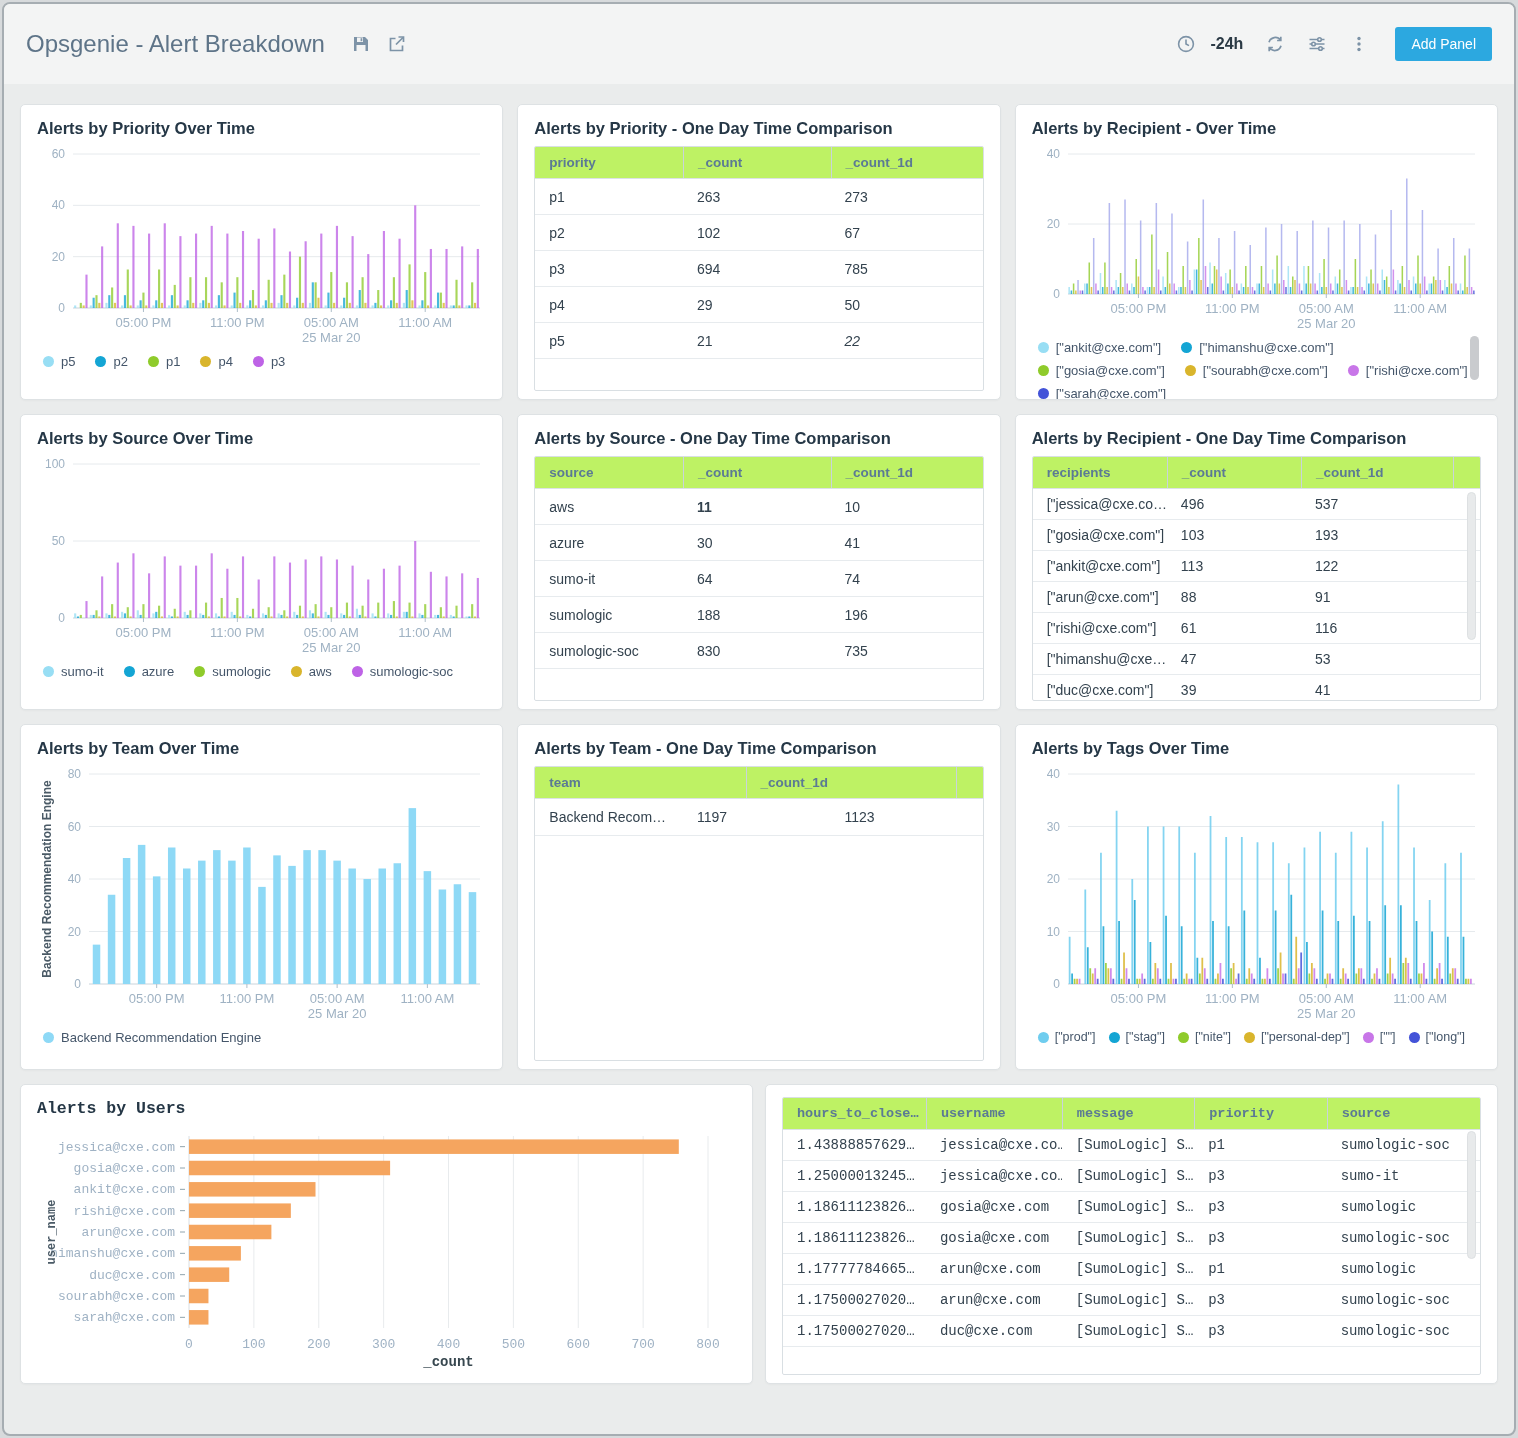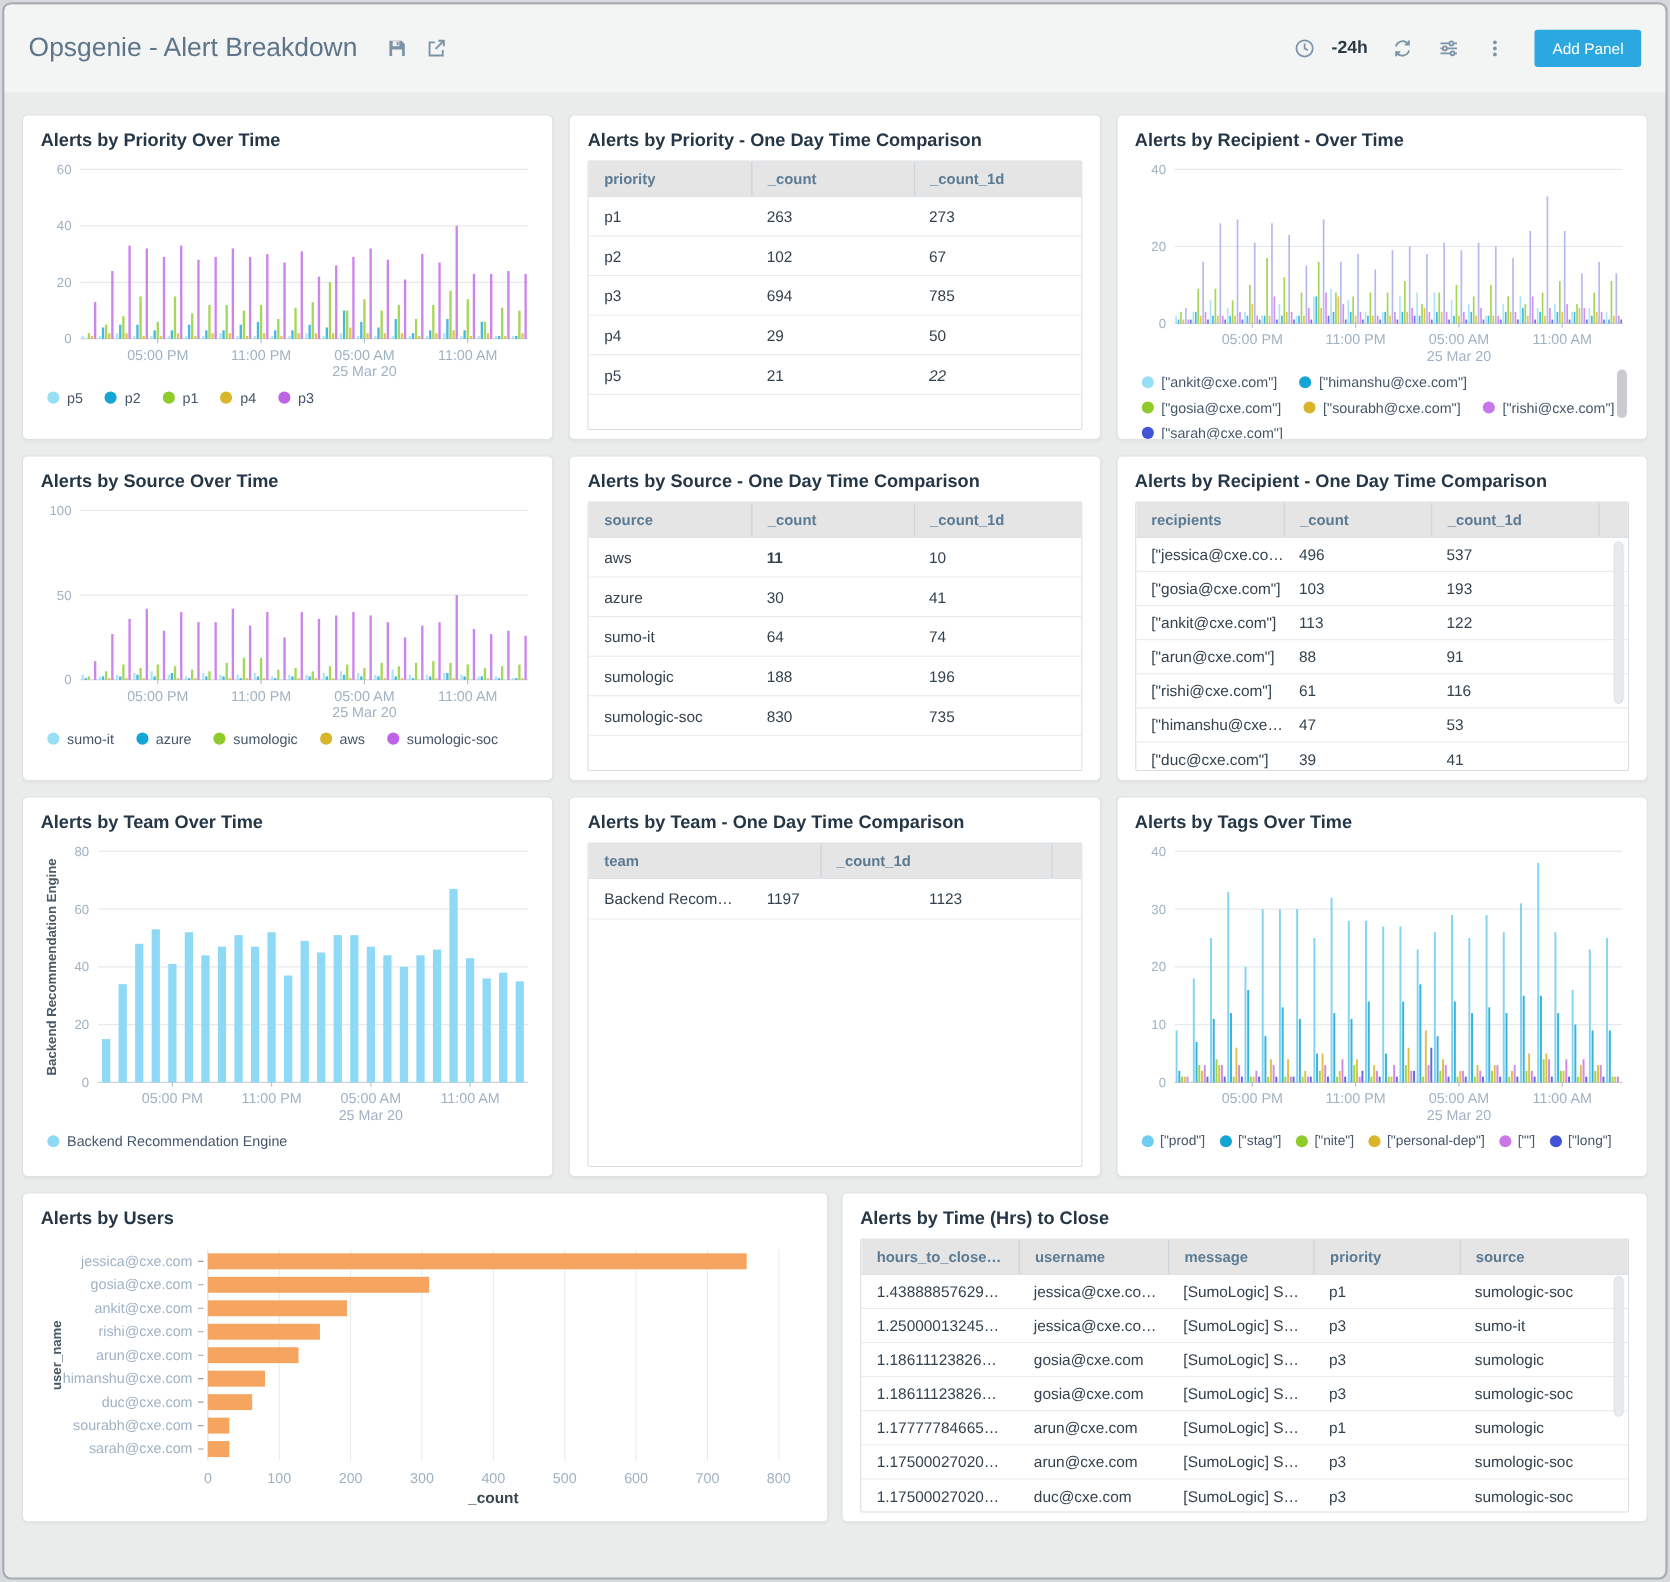--- a/index.html
+++ b/index.html
@@ -19,21 +19,21 @@
                padding:9px 16px; margin-left:12px; cursor:pointer; font-family:inherit; }
 
   
   .tmpl { height:42px; background:#FBFCFC; border-bottom:1px solid #E4E7E9; display:flex;
           align-items:center; padding:0 24px; font-size:15px; color:#8A9DAD; cursor:pointer; }
 
   
   .content { padding:20px 16px 0; }
   .prow { display:flex; gap:14px; margin-bottom:14px; }
   .prow.r4 { gap:12px; margin-bottom:0; }
-  .r1,.r2 { height:296px; } .r3 { height:346px; } .r4 { height:300px; }
+  .r1,.r2 { height:296px; } .r3 { height:346px; } .r4 { height:300px;font-family:Liberation Mono, monospace; }
   .panel { flex:1 1 0; background:#fff; border:1px solid #DEE2E4; border-radius:5px;
            padding:12px 16px 8px; display:flex; flex-direction:column; overflow:hidden;
            box-shadow:0 1px 2px rgba(0,0,0,.03); }
   .panel h2 { font-size:16.5px; font-weight:bold; color:#253746; margin:2px 0 8px; flex:0 0 auto; }
   .panel-body { flex:1; display:flex; flex-direction:column; min-height:0; position:relative; }
 
   svg { font-family:inherit; display:block; }
   .chart-area { flex:0 0 auto; }
 
   
@@ -43,21 +43,21 @@
   .lg-item { display:flex; align-items:center; gap:7px; font-size:13px; color:#45566A; cursor:pointer; }
   .legend.small .lg-item { font-size:12.5px; gap:6px; }
   .lg-dot { width:11px; height:11px; border-radius:50%; flex:0 0 auto; }
   .lg-thumb { position:absolute; right:2px; top:4px; width:9px; height:44px; border-radius:5px;
               background:#C9CBCE; cursor:pointer; }
 
   
   .tbl-wrap { flex:1; position:relative; min-height:0; }
   .tbl { position:absolute; inset:0; border:1px solid #D9DFE3; border-radius:2px; background:#fff;
          overflow:hidden; display:flex; flex-direction:column; }
-  .tbl-h { display:flex; background:#e5e5e5; border-bottom:1px solid #DCE2E6; flex:0 0 auto; }
+  .tbl-h { display:flex; background:#bef264; border-bottom:1px solid #DCE2E6; flex:0 0 auto; }
   .tbl-hc { font-size:13.5px; font-weight:bold; color:#5B7A94; padding:8px 0 8px 14px;
             white-space:nowrap; overflow:hidden; cursor:pointer; position:relative; }
   .tbl-hc + .tbl-hc { border-left:1px solid #C9D3DB; }
   .tbl-hc.endbar { border-left:1px solid #C9D3DB; }
   .tbl-r { display:flex; border-bottom:1px solid #E7EBEE; flex:0 0 auto; cursor:pointer; }
   .tbl-c { font-size:14px; color:#33424E; padding:0 0 0 14px; white-space:nowrap; overflow:hidden;
            display:flex; align-items:center; }
   .tbl-thumb { position:absolute; width:9px; border-radius:5px; background:#E8EAEB;
                border:1px solid #DDE0E2; right:5px; cursor:pointer; }
 </style>
@@ -1227,21 +1227,20 @@
                 <text x="138" y="195.33333333333331" text-anchor="end" fill="#9FB2C4" font-size="13">sarah@cxe.com</text>
                 <line x1="143" x2="148" y1="191.33333333333331" y2="191.33333333333331" stroke="#90A4AE"></line>
                 <rect x="152" y="184.07999999999998" width="19.462500000000006" height="14.506666666666668" fill="#F5A55F"></rect>
                 <text x="411.5" y="240" text-anchor="middle" fill="#37474F" font-size="14" font-weight="bold">_count</text>
                 <text x="18" y="106" transform="rotate(-90 18 106)" text-anchor="middle" fill="#4A5A66" font-size="12" font-weight="bold">user_name</text>
               </svg>
             </div>
           </div>
         </section>
       <section class="panel">
-        <h2>Alerts by Time (Hrs) to Close</h2>
           <div class="panel-body">
             <div class="tbl-wrap">
               <div class="tbl">
                 <div class="tbl-h">
                   <div class="tbl-hc" style="width: 20.5%;">hours_to_close…</div>
                   <div class="tbl-hc" style="width: 19.5%;">username</div>
                   <div class="tbl-hc" style="width: 19%;">message</div>
                   <div class="tbl-hc" style="width: 19%;">priority</div>
                   <div class="tbl-hc endbar" style="width: 22%;">source</div>
                 </div>

